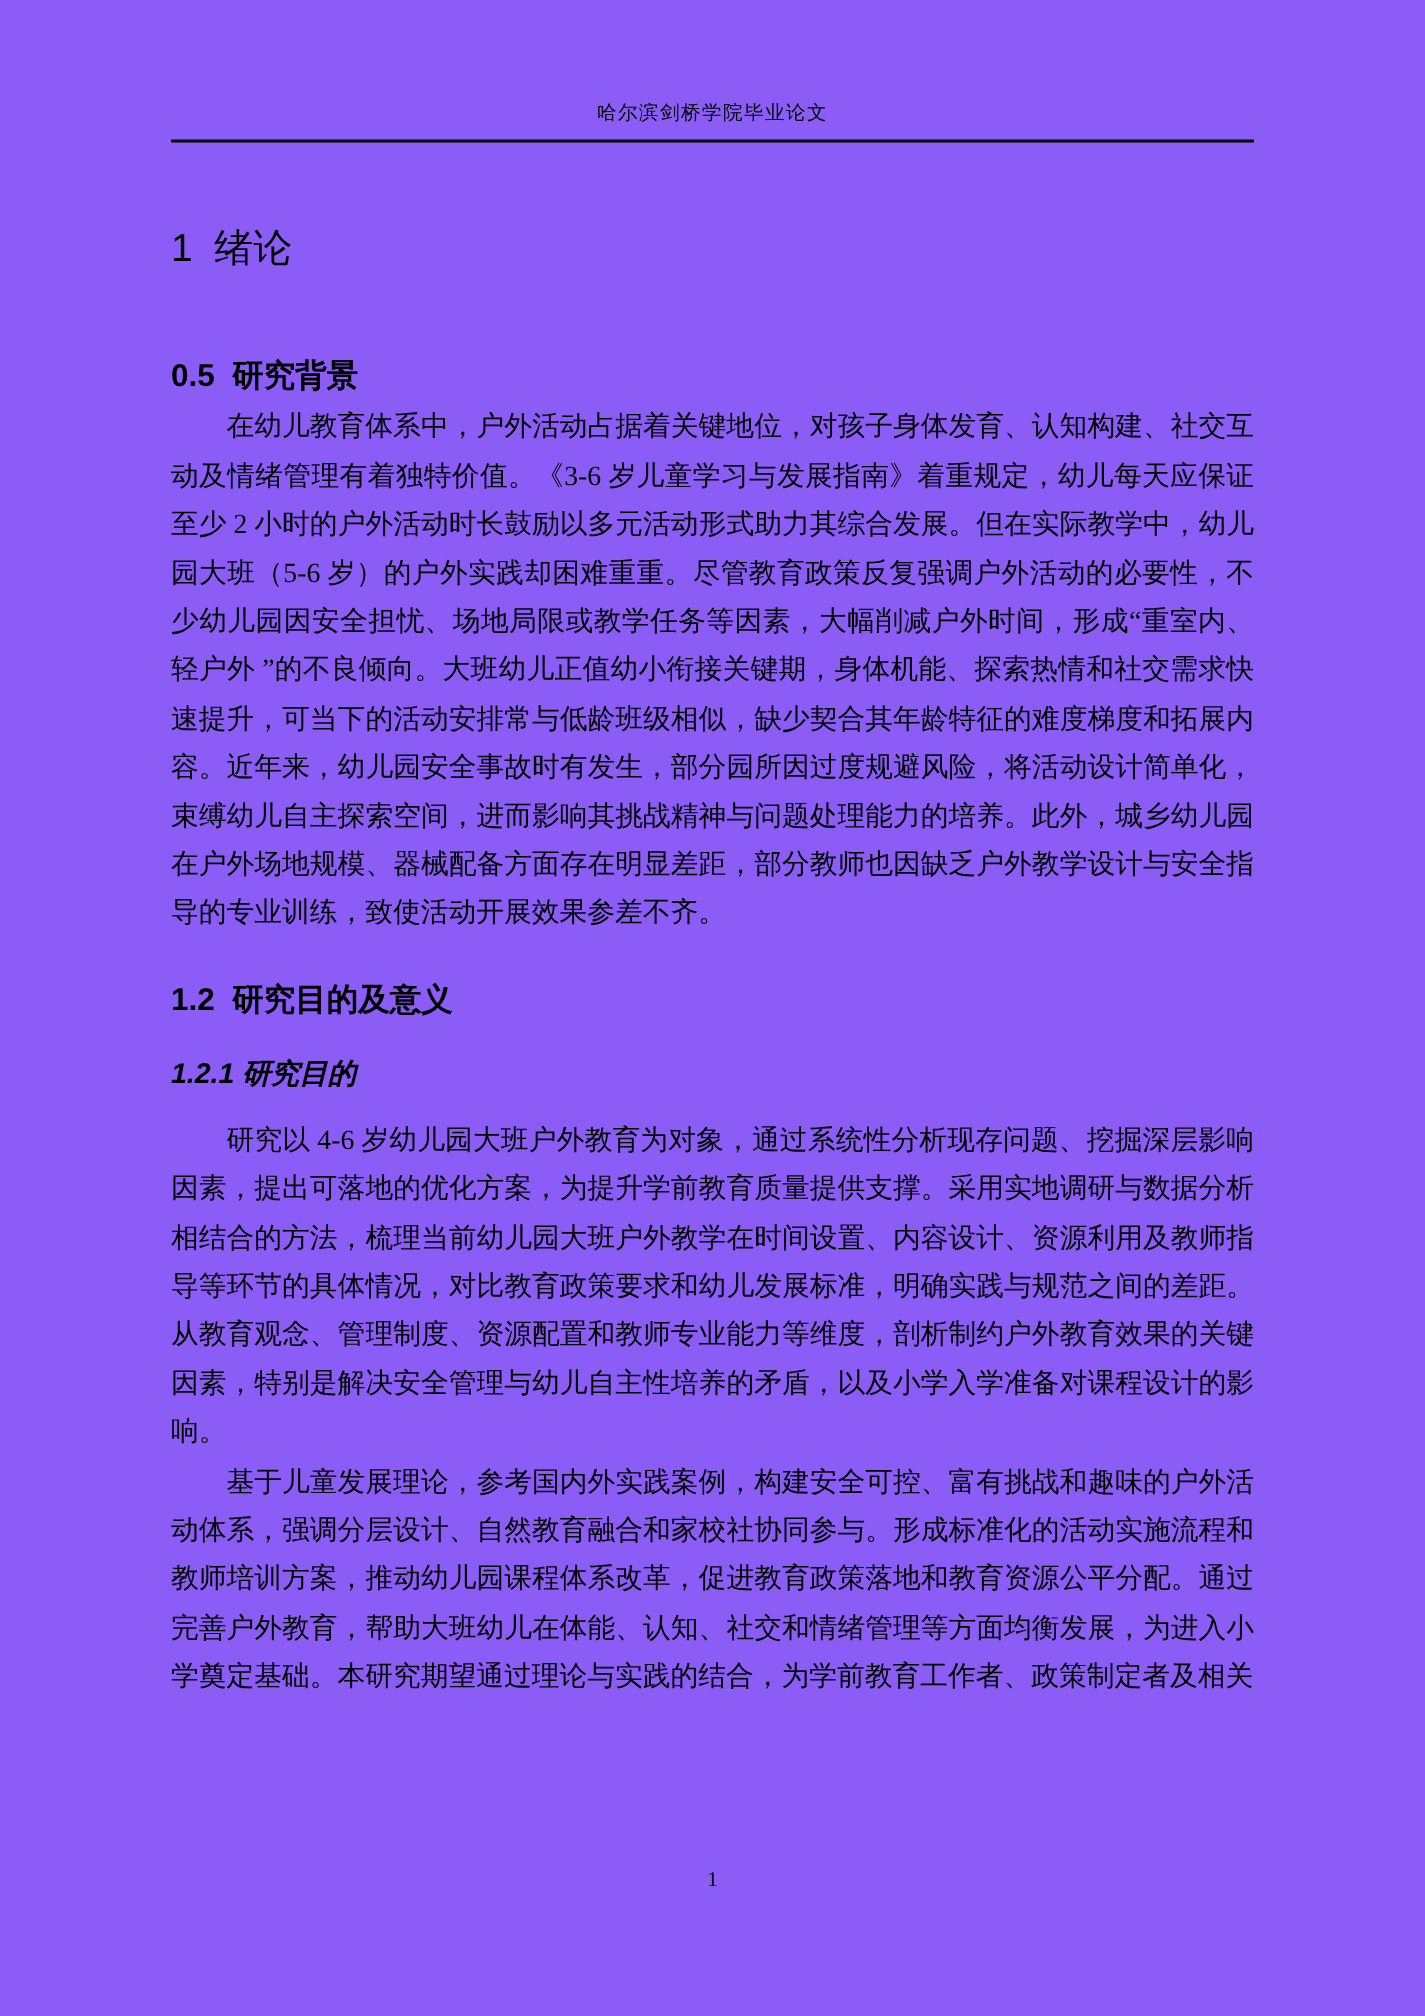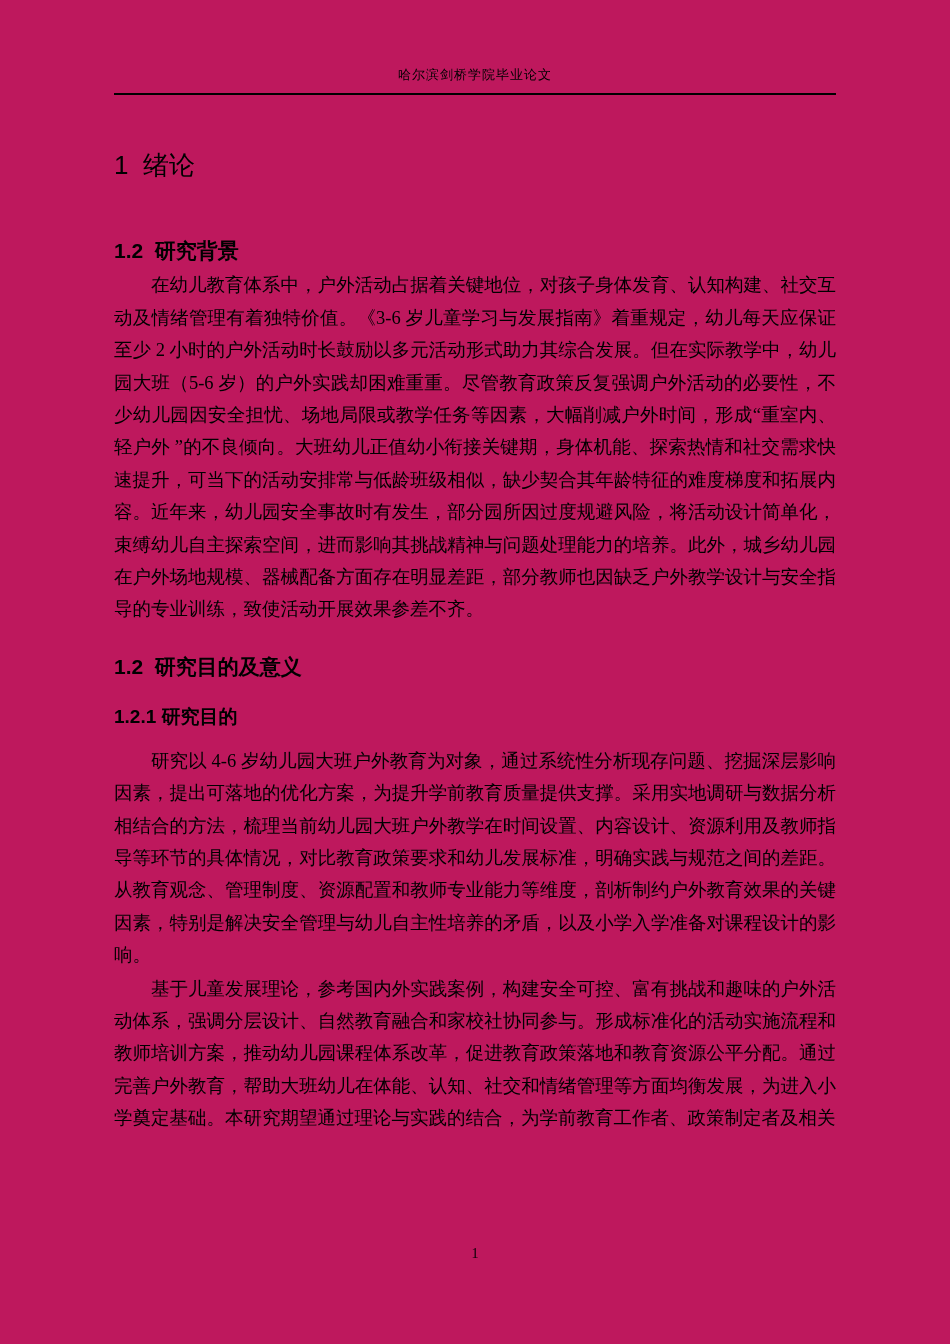--- a/index.html
+++ b/index.html
@@ -8,21 +8,21 @@
     width: 950px;
     height: 1344px;
     background: #ffffff;
     color: #000000;
     font-family: "Liberation Serif", serif;
   }
   .page {
     position: relative;
     width: 950px;
     height: 1344px;
-    background: #be185d;
+    background: #8b5cf6;
     overflow: hidden;
   }
   .header {
     position: absolute;
     top: 66px;
     left: 114px;
     width: 722px;
     text-align: center;
     font-size: 13px;
     letter-spacing: 1px;
@@ -54,20 +54,21 @@
   }
   .section.first { margin-top: 57px; }
   .section.second { margin-top: 28px; }
   .subsection {
     margin: 27px 0 0 0;
     font-size: 19px;
     line-height: 1.2;
     font-weight: 700;
     font-family: "Liberation Sans", sans-serif;
     white-space: pre-wrap;
+    font-style: italic;
   }
   .body-para {
     margin: 0;
     font-size: 18.5px;
     line-height: 32.4px;
     text-align: justify;
     text-indent: 2em;
     font-family: "Liberation Serif", serif;
   }
   .body-para.after-heading-1 { margin-top: 6px; }
@@ -89,21 +90,21 @@
 <div class="page">
 
   <div class="header">
     <span>哈尔滨剑桥学院毕业论文</span>
   </div>
 
   <div class="content">
 
     <h1 class="chapter">1  绪论</h1>
 
-    <h2 class="section first">1.2  研究背景</h2>
+    <h2 class="section first">0.5  研究背景</h2>
 
     <p class="body-para after-heading-1">在幼儿教育体系中，户外活动占据着关键地位，对孩子身体发育、认知构建、社交互动及情绪管理有着独特价值。《3-6 岁儿童学习与发展指南》着重规定，幼儿每天应保证至少 2 小时的户外活动时长鼓励以多元活动形式助力其综合发展。但在实际教学中，幼儿 园大班（5-6 岁）的户外实践却困难重重。尽管教育政策反复强调户外活动的必要性，不 少幼儿园因安全担忧、场地局限或教学任务等因素，大幅削减户外时间，形成“重室内、 轻户外 ”的不良倾向。大班幼儿正值幼小衔接关键期，身体机能、探索热情和社交需求快 速提升，可当下的活动安排常与低龄班级相似，缺少契合其年龄特征的难度梯度和拓展内 容。近年来，幼儿园安全事故时有发生，部分园所因过度规避风险，将活动设计简单化， 束缚幼儿自主探索空间，进而影响其挑战精神与问题处理能力的培养。此外，城乡幼儿园 在户外场地规模、器械配备方面存在明显差距，部分教师也因缺乏户外教学设计与安全指 导的专业训练，致使活动开展效果参差不齐。</p>
 
     <h2 class="section second">1.2  研究目的及意义</h2>
 
     <h3 class="subsection">1.2.1 研究目的</h3>
 
     <p class="body-para after-heading-2">研究以 4-6 岁幼儿园大班户外教育为对象，通过系统性分析现存问题、挖掘深层影响 因素，提出可落地的优化方案，为提升学前教育质量提供支撑。采用实地调研与数据分析 相结合的方法，梳理当前幼儿园大班户外教学在时间设置、内容设计、资源利用及教师指 导等环节的具体情况，对比教育政策要求和幼儿发展标准，明确实践与规范之间的差距。 从教育观念、管理制度、资源配置和教师专业能力等维度，剖析制约户外教育效果的关键 因素，特别是解决安全管理与幼儿自主性培养的矛盾，以及小学入学准备对课程设计的影 响。</p>
 
     <p class="body-para follow">基于儿童发展理论，参考国内外实践案例，构建安全可控、富有挑战和趣味的户外活动体系，强调分层设计、自然教育融合和家校社协同参与。形成标准化的活动实施流程和教师培训方案，推动幼儿园课程体系改革，促进教育政策落地和教育资源公平分配。通过完善户外教育，帮助大班幼儿在体能、认知、社交和情绪管理等方面均衡发展，为进入小学奠定基础。本研究期望通过理论与实践的结合，为学前教育工作者、政策制定者及相关</p>

